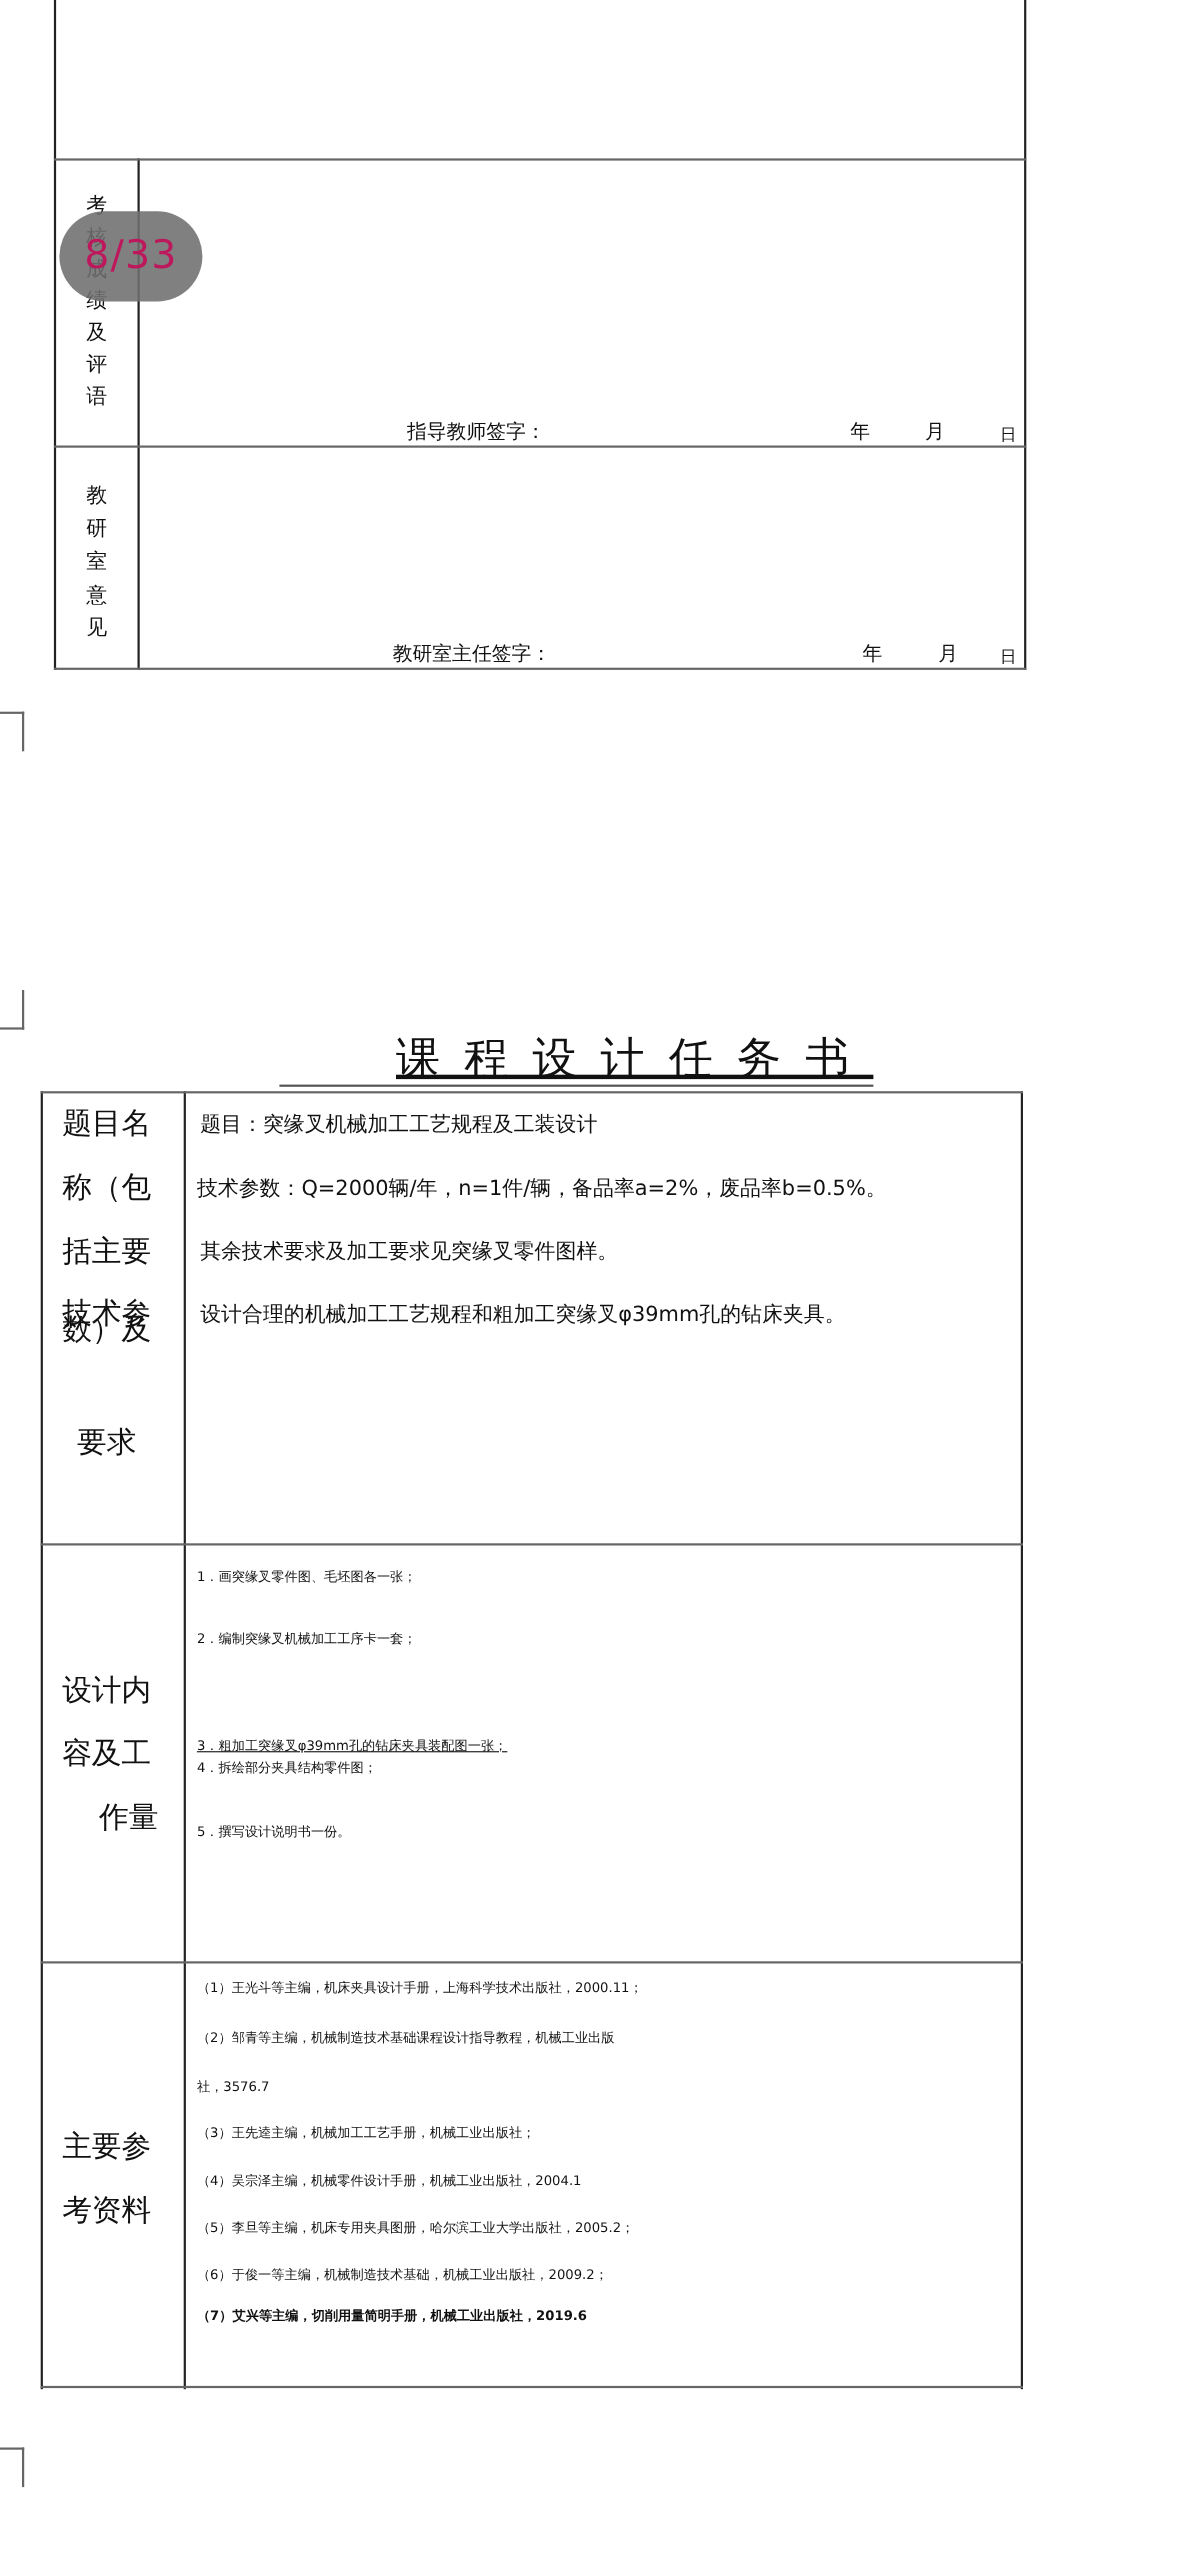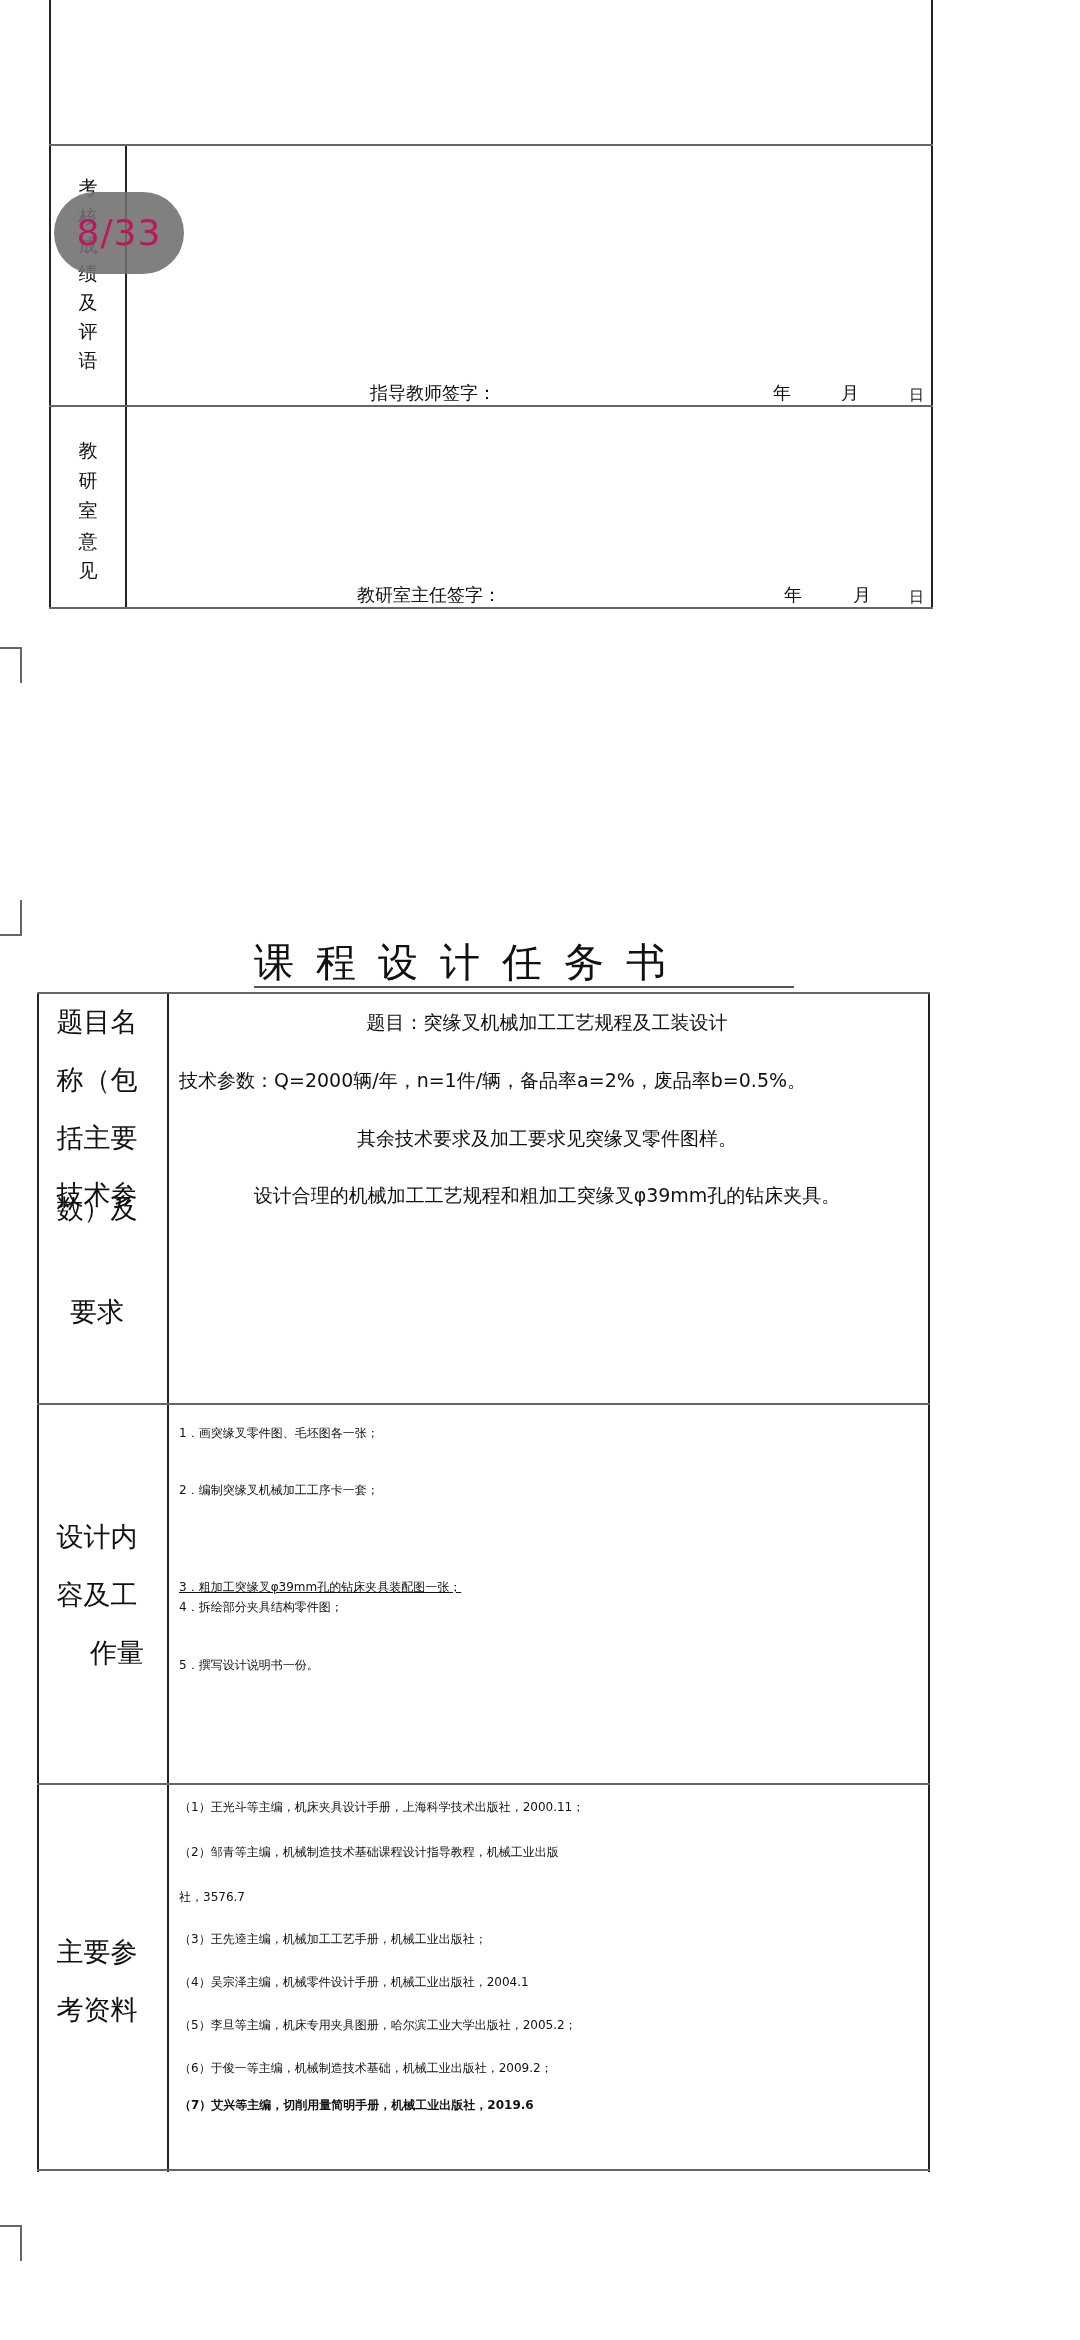--- a/index.html
+++ b/index.html
@@ -12,28 +12,29 @@
   .hline { position: absolute; height: 2px; background: #666; }
   .crop-mark { position: absolute; border-right: 2px solid #666; }
   .crop-top { border-top: 2px solid #666; }
   .crop-bottom { border-bottom: 2px solid #666; }
 
   .vchar { position: absolute; width: 76px; text-align: center; font-size: 19px; line-height: 19px; }
   .sig { position: absolute; font-size: 18px; line-height: 20px; white-space: nowrap; }
 
   .title {
     position: absolute; left: 254px; width: 540px; top: 940px;
-    text-align: left; font-size: 40px; line-height: 44px; letter-spacing: 22px;
+    text-align: right; font-size: 40px; line-height: 44px; letter-spacing: 22px;
     font-weight: normal;
+    text-decoration: underline;
   }
   .title-underline { position: absolute; left: 254px; width: 540px; top: 986px; height: 2px; background: #555; }
 
   .lab { position: absolute; left: 39px; width: 116px; text-align: center; font-size: 27px; line-height: 30px; white-space: nowrap; }
   .ctext { position: absolute; font-size: 19px; line-height: 22px; white-space: nowrap; font-family: "DejaVu Sans", "Liberation Sans", sans-serif; }
-  .ctext.c { left: 169px; width: 756px; text-align: center; }
+  .ctext.c { left: 182px; width: 756px; }
   .ref { position: absolute; left: 179px; font-size: 12px; line-height: 22px; white-space: nowrap; font-family: "DejaVu Sans", "Liberation Sans", sans-serif; }
 
   .badge {
     position: absolute; left: 54px; top: 192px; width: 130px; height: 82px;
     border-radius: 41px; background: rgba(110,110,110,0.88);
     color: #be185d; font-family: "DejaVu Sans", "Liberation Sans", sans-serif;
     font-size: 36px; line-height: 82px; text-align: center; letter-spacing: 1px;
   }
 </style>
 </head>

